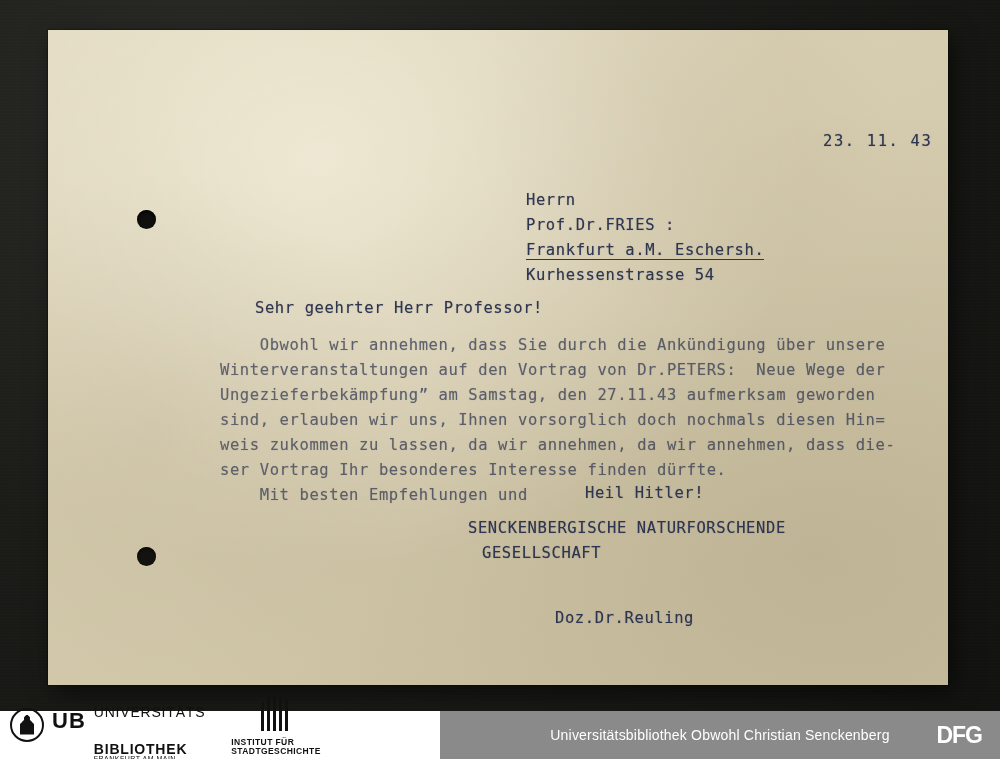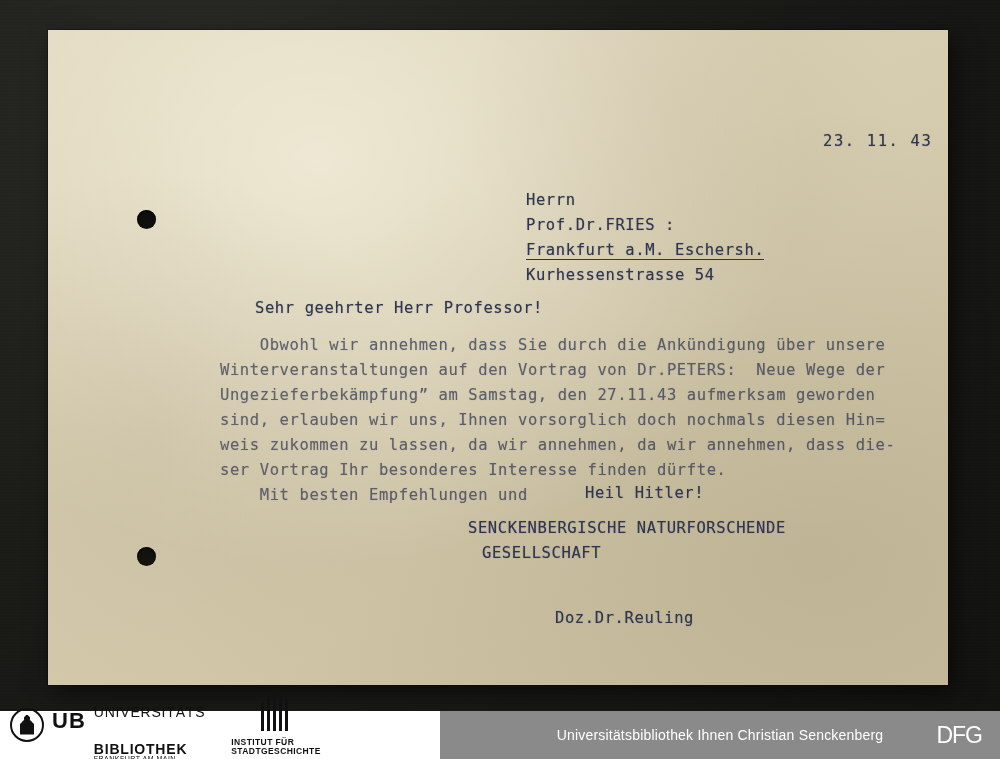--- a/index.html
+++ b/index.html
@@ -156,21 +156,21 @@
     align-items: center;
     justify-content: center;
     font-size: 14px;
     letter-spacing: .2px;
     position: relative;
   }
   .dfg {
     position: absolute;
     right: 18px; top: 50%;
     transform: translateY(-50%);
-    font-weight: 400;
+    font-weight: 700;
     font-size: 23px;
     color: #ffffff;
     letter-spacing: -1px;
     font-family: "Liberation Sans", sans-serif;
   }
 </style>
 </head>
 <body>
 
 <div id="page">
@@ -230,19 +230,19 @@
           <span class="b">INSTITUT FÜR</span>
           <span class="b">STADTGESCHICHTE</span>
           <span class="sm">IM KARMELITERKLOSTER</span>
           <span class="sm">FRANKFURT AM MAIN</span>
         </div>
       </div>
 
     </div>
 
     <div class="footer-caption">
-      <span>Universitätsbibliothek Ihnen Christian Senckenberg</span>
+      <span>Universitätsbibliothek Obwohl Christian Senckenberg</span>
       <span class="dfg">DFG</span>
     </div>
 
   </div>
 
 </div>
 
 </body></html>

